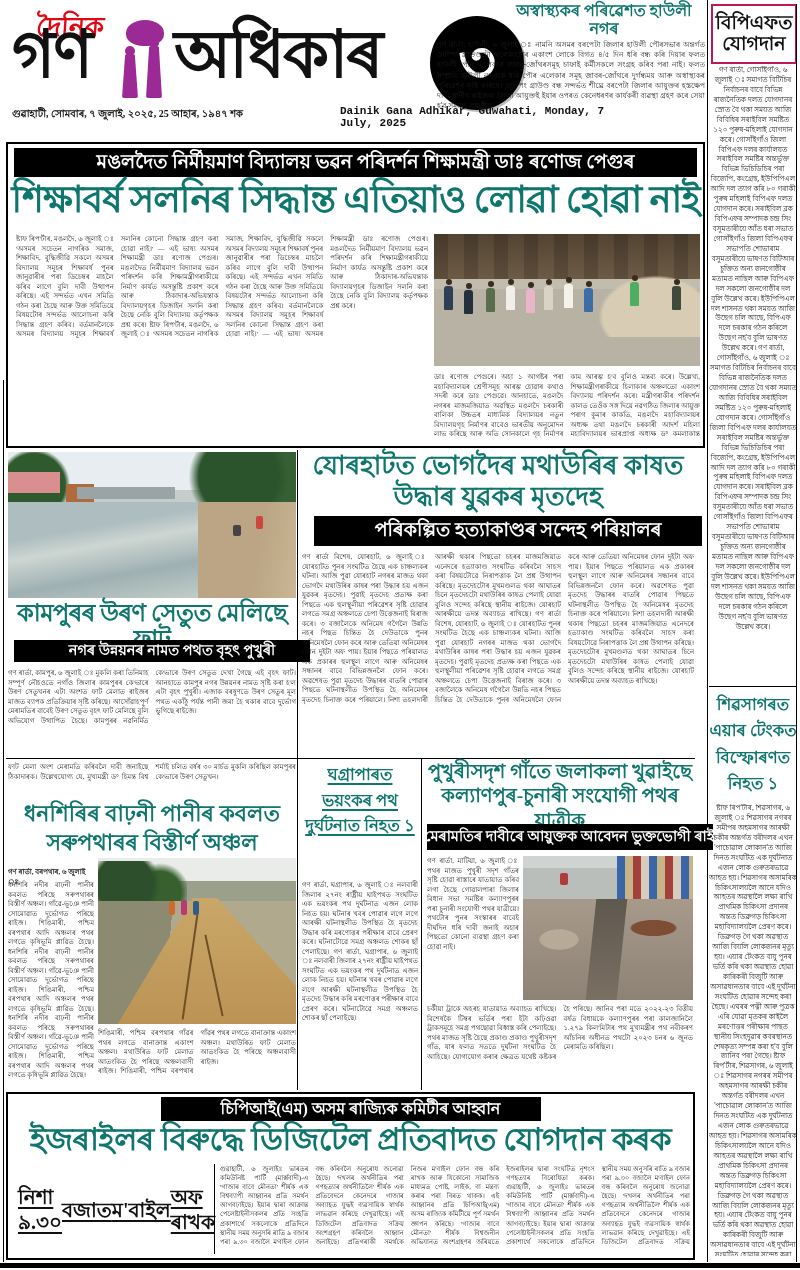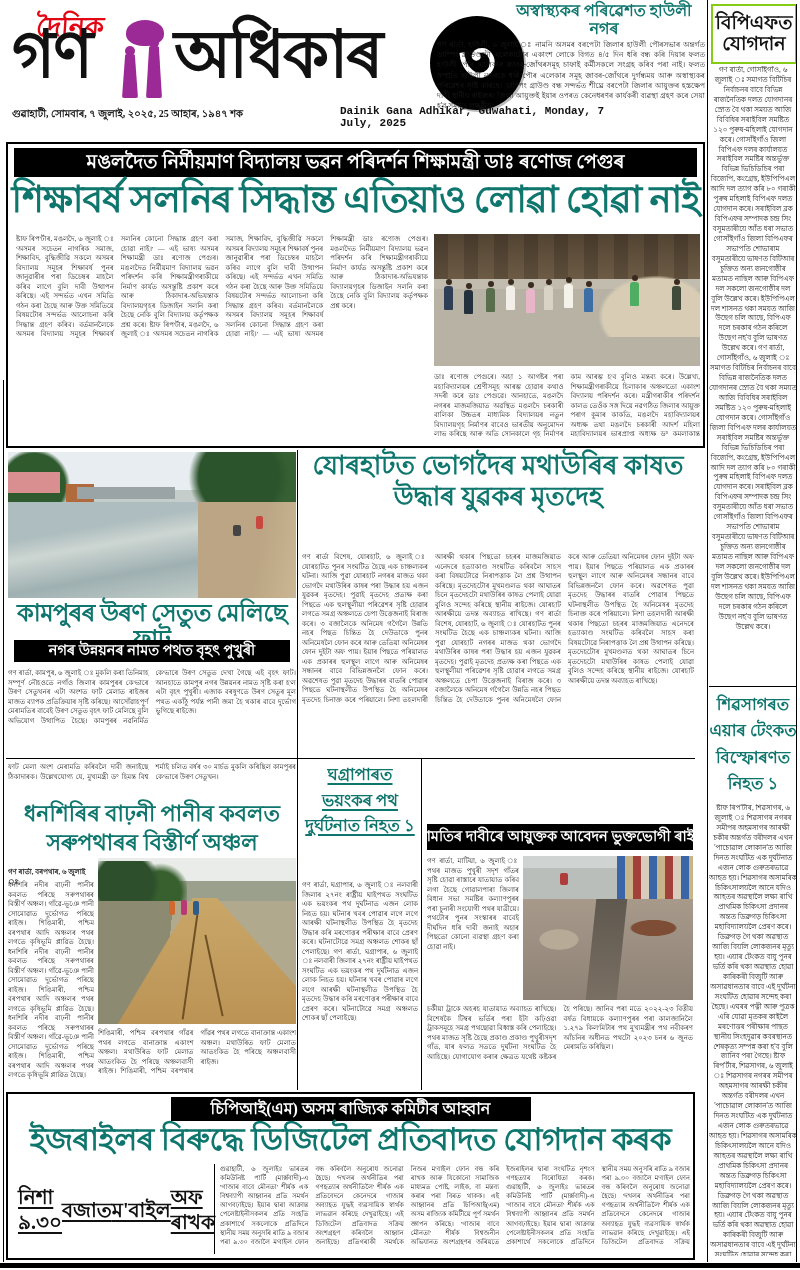--- a/index.html
+++ b/index.html
@@ -6,21 +6,21 @@
   #page{position:relative;width:800px;height:1270px;background:#fff;margin:0 auto;overflow:hidden;
         font-family:"Liberation Serif","DejaVu Serif",serif;color:#111;}
   .abs{position:absolute;}
   .just{text-align:justify;text-justify:inter-word;}
   .body-txt{font-size:6.9px;line-height:1.38;overflow:hidden;color:#1a1a1a;}
   .cols2{column-count:2;column-gap:7px;}
   .cols3{column-count:3;column-gap:7px;}
   .cols4{column-count:4;column-gap:7px;}
   .cols5{column-count:5;column-gap:7px;}
   .bar{background:#000;color:#fff;display:flex;align-items:center;justify-content:center;
-       font-weight:700;white-space:nowrap;overflow:hidden;}
+       font-weight:700;white-space:nowrap;overflow:hidden;padding-left:20px;}
   .hl{font-weight:800;text-align:center;color:#0f766e;}
   .vrule{width:1px;background:#000;}
   .hrule{height:1px;background:#000;}
   
   #daily{left:36px;top:6px;color:#e30613;font-size:27px;font-weight:800;transform:skewX(-4deg);}
   #title1{left:12px;top:22px;font-size:66px;font-weight:800;letter-spacing:-2px;line-height:1;}
   #title2{left:174px;top:22px;font-size:66px;font-weight:800;letter-spacing:-2px;line-height:1;}
   #logo{left:118px;top:20px;width:54px;height:78px;}
   #logo .dome{position:absolute;left:8px;top:0;width:38px;height:26px;background:#9c2a96;border-radius:50% 50% 45% 45%;}
   #logo .p1,#logo .p2{position:absolute;bottom:0;width:16px;height:44px;background:#9c2a96;border-radius:6px 6px 2px 2px;clip-path:polygon(20% 0,80% 0,100% 100%,0 100%);}
@@ -55,21 +55,21 @@
   </div>
   <div class="abs" style="left:12px;top:106px;width:300px;font-size:10px;font-weight:700;">গুৱাহাটী, সোমবাৰ, ৭ জুলাই, ২০২৫, 25 আহাৰ, ১৯৪৭ শক</div>
   <div class="abs" style="left:340px;top:105px;width:270px;font-size:11px;font-weight:700;font-family:Liberation Mono, monospace;">Dainik Gana Adhikar, Guwahati, Monday, 7 July, 2025</div>
 
   <div class="abs hl" style="left:500px;top:2px;width:208px;font-size:16px;line-height:1.15;">অস্বাস্থ্যকৰ পৰিৱেশত হাউলী নগৰ</div>
   <div class="abs body-txt just" style="left:437px;top:40px;width:268px;height:96px;font-size:7.4px;">গণ ৰাৰ্তা, হাউলী, ৬ জুলাই ঃ নামনি অসমৰ বৰপেটা জিলাৰ হাউলী পৌৰসভাৰ অন্তৰ্গত ডাম্পিং গ্ৰাউণ্ডটো এলেকাটোৰ একাংশ লোকে বিগত ৪/৫ দিন ধৰি বন্ধ কৰি দিয়াৰ ফলত হাউলী পৌৰ এলেকাৰ জাবৰ-জোঁথৰসমূহ চাফাই কৰ্মীসকলে সংগ্ৰহ কৰিব পৰা নাই। ফলত সম্প্ৰতি হাউলী নগৰকে ধৰি পৌৰ এলেকাৰ সমূহ জাবৰ-জোঁথৰে দুৰ্গন্ধময় আৰু অস্বাস্থ্যকৰ পৰিৱেশৰ সৃষ্টি কৰিছে। ডাম্পিং গ্ৰাউণ্ড বন্ধ সন্দৰ্ভত শীঘ্ৰে বৰপেটা জিলাৰ আয়ুক্তৰ হস্তক্ষেপ দাবী স্থানীয় ৰাইজৰ। জিলা আয়ুক্তই ইয়াৰ ওপৰত কেনেধৰণৰ কাৰ্যকৰী ব্যৱস্থা গ্ৰহণ কৰে সেয়া হ'ব সময়ত লক্ষণীয়।</div>
 
   <div class="abs" style="left:707px;top:0;height:1262px;" class2="vrule">
       <div class="vrule" style="height:100%;"></div>
     </div>
-  <div class="abs" style="left:711px;top:4px;width:82px;height:56px;border:2px solid #84cc16;display:flex;flex-direction:column;align-items:center;justify-content:center;font-weight:800;font-size:19px;line-height:1.1;">
+  <div class="abs" style="left:711px;top:4px;width:82px;height:56px;border:2px solid #be185d;display:flex;flex-direction:column;align-items:center;justify-content:center;font-weight:800;font-size:19px;line-height:1.1;">
     <span>বিপিএফত</span>
     <span>যোগদান</span>
   </div>
   <div class="abs body-txt" style="left:709px;top:66px;width:88px;height:618px;text-align:center;font-size:7.2px;">গণ ৰাৰ্তা, গোসাঁইগাঁও, ৬ জুলাই ঃ সমাগত বিটিচিৰ নিৰ্বাচনৰ বাবে বিভিন্ন ৰাজনৈতিক দলত যোগদানৰ স্ৰোত বৈ থকা সময়ত আজি বিবিধিৰ সৰাইবিল সমষ্টিত ১২০ পুৰুষ-মহিলাই যোগদান কৰে। গোসাঁইগাঁও জিলা বিপিএফ দলৰ কাৰ্যালয়ত সৰাইবিল সমষ্টিৰ অন্তৰ্ভুক্ত বিভিন্ন ভিচিডিচিৰ পৰা বিজেপি, কংগ্ৰেছ, ইউপিপিএল আদি দল ত্যাগ কৰি ৮০ গৰাকী পুৰুষ মহিলাই বিপিএফ দলত যোগদান কৰে। সৰাইবিল ব্লক বিপিএফৰ সম্পাদক চন্দ্ৰ সিং বসুমতাৰীয়ে আঁত ধৰা সভাত গোসাঁইগাঁও জিলা বিপিএফৰ সভাপতি শোভাৰাম বসুমতাৰীয়ে ভাষণত বিটিআৰ চুক্তিত অন্য জনগোষ্ঠীৰ মতামত নাছিল আৰু বিপিএফ দল সকলো জনগোষ্ঠীৰ দল বুলি উল্লেখ কৰে। ইউপিপিএল দল শাসনত থকা সময়ত আজি উছেগ চলি আছে, বিপিএফ দলে চৰকাৰ গঠন কৰিলে উছেগ নহ'ব বুলি ভাষণত উল্লেখ কৰে। গণ ৰাৰ্তা, গোসাঁইগাঁও, ৬ জুলাই ঃ সমাগত বিটিচিৰ নিৰ্বাচনৰ বাবে বিভিন্ন ৰাজনৈতিক দলত যোগদানৰ স্ৰোত বৈ থকা সময়ত আজি বিবিধিৰ সৰাইবিল সমষ্টিত ১২০ পুৰুষ-মহিলাই যোগদান কৰে। গোসাঁইগাঁও জিলা বিপিএফ দলৰ কাৰ্যালয়ত সৰাইবিল সমষ্টিৰ অন্তৰ্ভুক্ত বিভিন্ন ভিচিডিচিৰ পৰা বিজেপি, কংগ্ৰেছ, ইউপিপিএল আদি দল ত্যাগ কৰি ৮০ গৰাকী পুৰুষ মহিলাই বিপিএফ দলত যোগদান কৰে। সৰাইবিল ব্লক বিপিএফৰ সম্পাদক চন্দ্ৰ সিং বসুমতাৰীয়ে আঁত ধৰা সভাত গোসাঁইগাঁও জিলা বিপিএফৰ সভাপতি শোভাৰাম বসুমতাৰীয়ে ভাষণত বিটিআৰ চুক্তিত অন্য জনগোষ্ঠীৰ মতামত নাছিল আৰু বিপিএফ দল সকলো জনগোষ্ঠীৰ দল বুলি উল্লেখ কৰে। ইউপিপিএল দল শাসনত থকা সময়ত আজি উছেগ চলি আছে, বিপিএফ দলে চৰকাৰ গঠন কৰিলে উছেগ নহ'ব বুলি ভাষণত উল্লেখ কৰে।</div>
 
   <div class="abs" style="left:6px;top:142px;width:699px;height:306px;border:2px solid #000;box-sizing:border-box;">
     <div class="bar" style="margin:4px 6px 0 6px;height:29px;font-size:19px;">মঙলদৈত নিৰ্মীয়মাণ বিদ্যালয় ভৱন পৰিদৰ্শন শিক্ষামন্ত্ৰী ডাঃ ৰণোজ পেগুৰ</div>
     <div class="hl" style="margin-top:2px;font-size:37px;line-height:1.15;letter-spacing:-1px;">শিক্ষাবৰ্ষ সলনিৰ সিদ্ধান্ত এতিয়াও লোৱা হোৱা নাই</div>
     <div class="body-txt just cols4 abs" style="left:8px;top:90px;width:412px;height:208px;">ষ্টাফ ৰিপ'ৰ্টাৰ, মঙলদৈ, ৬ জুলাই ঃ 'অসমৰ সচেতন নাগৰিক সমাজ, শিক্ষাবিদ, বুদ্ধিজীৱি সকলে অসমৰ বিদ্যালয় সমূহৰ শিক্ষাবৰ্ষ পুনৰ জানুৱাৰীৰ পৰা ডিচেম্বৰ মাহলৈ কৰিব লাগে বুলি দাবী উত্থাপন কৰিছে। এই সন্দৰ্ভত এখন সমিতি গঠন কৰা হৈছে আৰু উক্ত সমিতিয়ে বিষয়টোৰ সন্দৰ্ভত আলোচনা কৰি সিদ্ধান্ত গ্ৰহণ কৰিব। বৰ্তমানলৈকে অসমৰ বিদ্যালয় সমূহৰ শিক্ষাবৰ্ষ সলনিৰ কোনো সিদ্ধান্ত গ্ৰহণ কৰা হোৱা নাই।' — এই ভাষ্য অসমৰ শিক্ষামন্ত্ৰী ডাঃ ৰণোজ পেগুৰ। মঙলদৈত নিৰ্মীয়মাণ বিদ্যালয় ভৱন পৰিদৰ্শন কৰি শিক্ষামন্ত্ৰীগৰাকীয়ে নিৰ্মাণ কাৰ্যত অসন্তুষ্টি প্ৰকাশ কৰে আৰু ঠিকাদাৰ-অভিযন্তাক বিদ্যালয়গৃহৰ ডিজাইন সলনি কৰা হৈছে নেকি বুলি বিদ্যালয় কৰ্তৃপক্ষক প্ৰশ্ন কৰে। ষ্টাফ ৰিপ'ৰ্টাৰ, মঙলদৈ, ৬ জুলাই ঃ 'অসমৰ সচেতন নাগৰিক সমাজ, শিক্ষাবিদ, বুদ্ধিজীৱি সকলে অসমৰ বিদ্যালয় সমূহৰ শিক্ষাবৰ্ষ পুনৰ জানুৱাৰীৰ পৰা ডিচেম্বৰ মাহলৈ কৰিব লাগে বুলি দাবী উত্থাপন কৰিছে। এই সন্দৰ্ভত এখন সমিতি গঠন কৰা হৈছে আৰু উক্ত সমিতিয়ে বিষয়টোৰ সন্দৰ্ভত আলোচনা কৰি সিদ্ধান্ত গ্ৰহণ কৰিব। বৰ্তমানলৈকে অসমৰ বিদ্যালয় সমূহৰ শিক্ষাবৰ্ষ সলনিৰ কোনো সিদ্ধান্ত গ্ৰহণ কৰা হোৱা নাই।' — এই ভাষ্য অসমৰ শিক্ষামন্ত্ৰী ডাঃ ৰণোজ পেগুৰ। মঙলদৈত নিৰ্মীয়মাণ বিদ্যালয় ভৱন পৰিদৰ্শন কৰি শিক্ষামন্ত্ৰীগৰাকীয়ে নিৰ্মাণ কাৰ্যত অসন্তুষ্টি প্ৰকাশ কৰে আৰু ঠিকাদাৰ-অভিযন্তাক বিদ্যালয়গৃহৰ ডিজাইন সলনি কৰা হৈছে নেকি বুলি বিদ্যালয় কৰ্তৃপক্ষক প্ৰশ্ন কৰে।</div>
 
@@ -102,20 +102,21 @@
     <div class="abs" style="left:0;top:34%;width:72%;height:66%;background:linear-gradient(170deg,#aebdbf 0 30%,#cdd6d2 45%,#9fb0b2 70%,#c3cfc9 100%);"></div>
     <div class="abs" style="left:66%;top:34%;width:34%;height:66%;background:linear-gradient(100deg,#bba584 0 60%,#cab794 100%);"></div>
     <div class="abs" style="left:86%;top:44%;width:7px;height:13px;background:#c9473e;border-radius:2px;"></div>
     <div class="abs" style="left:78%;top:50%;width:8px;height:11px;background:#444;border-radius:2px;"></div>
   </div>
   <div class="abs hl" style="left:8px;top:600px;width:288px;font-size:24px;line-height:1.1;letter-spacing:-0.5px;">কামপুৰৰ উৰণ সেতুত মেলিছে ফাট</div>
   <div class="bar abs" style="left:14px;top:640px;width:276px;height:22px;font-size:14.5px;">নগৰ উন্নয়নৰ নামত পথত বৃহৎ পুখুৰী</div>
   <div class="abs body-txt just cols2" style="left:8px;top:668px;width:288px;height:88px;">গণ ৰাৰ্তা, কামপুৰ, ৬ জুলাই ঃ মুকলি কৰা তিনিমাহ সম্পূৰ্ণ নৌহওতে নগাঁও জিলাৰ কামপুৰৰ কে'ভাৰে উৰণ সেতুখনৰ এটা অংশত ফাট মেলাত ৰাইজৰ মাজত ব্যাপক প্ৰতিক্ৰিয়াৰ সৃষ্টি কৰিছে। আসোঁৱাহপূৰ্ণ মেৰামতিৰ বাবেই উৰণ সেতুত বৃহৎ ফাট মেলিছে বুলি অভিযোগ উত্থাপিত হৈছে। কামপুৰৰ নৱনিৰ্মিত কে'ভাৰে উৰণ সেতুত দেখা গৈছে এই বৃহৎ ফাট। আনহাতে কামপুৰ নগৰ উন্নয়নৰ নামত সৃষ্টি কৰা হ'ল এটা বৃহৎ পুখুৰী। এজাক বৰষুণতে উৰণ সেতুৰ মূল পথত একাঁঠু পৰ্যন্ত পানী জমা হৈ থকাৰ বাবে দুৰ্ভোগ ভুগিছে ৰাইজে।</div>
 
   <div class="abs hl" style="left:302px;top:450px;width:392px;font-size:26px;line-height:1.2;">যোৰহাটত ভোগদৈৰ মথাউৰিৰ কাষত উদ্ধাৰ যুৱকৰ মৃতদেহ</div>
+  <div class="bar abs" style="left:314px;top:516px;width:368px;height:30px;font-size:19px;">পৰিকল্পিত হত্যাকাণ্ডৰ সন্দেহ পৰিয়ালৰ</div>
   <div class="abs body-txt just cols3" style="left:302px;top:552px;width:392px;height:204px;">গণ ৰাৰ্তা বিশেষ, যোৰহাট, ৬ জুলাই ঃ যোৰহাটত পুনৰ সংঘটিত হৈছে এক চাঞ্চল্যকৰ ঘটনা। আজি পুৱা যোৰহাট নগৰৰ মাজত থকা ভোগদৈ মথাউৰিৰ কাষৰ পৰা উদ্ধাৰ হয় এজন যুৱকৰ মৃতদেহ। পুৱাই মৃতদেহ প্ৰত্যক্ষ কৰা পিছতে এক হুলস্থূলীয়া পৰিৱেশৰ সৃষ্টি হোৱাৰ লগতে সমগ্ৰ অঞ্চলতে চেপা উত্তেজনাই বিৰাজ কৰে। ৩ বজালৈকে অনিমেষ গগৈলৈ উন্নতি নহৰ পিছত চিন্তিত হৈ দেউতাকে পুনৰ অনিমেষলৈ ফোন কৰে আৰু তেতিয়া অনিমেষৰ ফোন দুইটা অফ পায়। ইয়াৰ পিছতে পৰিয়ালত এক প্ৰকাৰৰ হুলস্থূল লাগে আৰু অনিমেষৰ সন্ধানৰ বাবে বিভিন্নজনলৈ ফোন কৰে। অৱশেষত পুৱা মৃতদেহ উদ্ধাৰৰ বাতৰি পোৱাৰ পিছতে ঘটনাস্থলীত উপস্থিত হৈ অনিমেষৰ মৃতদেহ চিনাক্ত কৰে পৰিয়ালে। নিশা তহলদাৰী আৰক্ষী থকাৰ পিছতো চহৰৰ মাজমজিয়াত এনেদৰে হত্যাকাণ্ড সংঘটিত কৰিবলৈ সাহস কৰা বিষয়টোৱে নিৰাপত্তাক লৈ প্ৰশ্ন উত্থাপন কৰিছে। মৃতদেহটোৰ মুখমণ্ডলত থকা আঘাতৰ চিনে মৃতদেহটো মথাউৰিৰ কাষত পেলাই যোৱা বুলিও সন্দেহ কৰিছে স্থানীয় ৰাইজে। যোৰহাট আৰক্ষীয়ে তদন্ত অব্যাহত ৰাখিছে। গণ ৰাৰ্তা বিশেষ, যোৰহাট, ৬ জুলাই ঃ যোৰহাটত পুনৰ সংঘটিত হৈছে এক চাঞ্চল্যকৰ ঘটনা। আজি পুৱা যোৰহাট নগৰৰ মাজত থকা ভোগদৈ মথাউৰিৰ কাষৰ পৰা উদ্ধাৰ হয় এজন যুৱকৰ মৃতদেহ। পুৱাই মৃতদেহ প্ৰত্যক্ষ কৰা পিছতে এক হুলস্থূলীয়া পৰিৱেশৰ সৃষ্টি হোৱাৰ লগতে সমগ্ৰ অঞ্চলতে চেপা উত্তেজনাই বিৰাজ কৰে। ৩ বজালৈকে অনিমেষ গগৈলৈ উন্নতি নহৰ পিছত চিন্তিত হৈ দেউতাকে পুনৰ অনিমেষলৈ ফোন কৰে আৰু তেতিয়া অনিমেষৰ ফোন দুইটা অফ পায়। ইয়াৰ পিছতে পৰিয়ালত এক প্ৰকাৰৰ হুলস্থূল লাগে আৰু অনিমেষৰ সন্ধানৰ বাবে বিভিন্নজনলৈ ফোন কৰে। অৱশেষত পুৱা মৃতদেহ উদ্ধাৰৰ বাতৰি পোৱাৰ পিছতে ঘটনাস্থলীত উপস্থিত হৈ অনিমেষৰ মৃতদেহ চিনাক্ত কৰে পৰিয়ালে। নিশা তহলদাৰী আৰক্ষী থকাৰ পিছতো চহৰৰ মাজমজিয়াত এনেদৰে হত্যাকাণ্ড সংঘটিত কৰিবলৈ সাহস কৰা বিষয়টোৱে নিৰাপত্তাক লৈ প্ৰশ্ন উত্থাপন কৰিছে। মৃতদেহটোৰ মুখমণ্ডলত থকা আঘাতৰ চিনে মৃতদেহটো মথাউৰিৰ কাষত পেলাই যোৱা বুলিও সন্দেহ কৰিছে স্থানীয় ৰাইজে। যোৰহাট আৰক্ষীয়ে তদন্ত অব্যাহত ৰাখিছে।</div>
 
   <div class="abs hrule" style="left:6px;top:758px;width:689px;"></div>
 
   <div class="abs vrule" style="left:297px;top:758px;height:332px;"></div>
   <div class="abs vrule" style="left:421px;top:758px;height:332px;"></div>
 
   <div class="abs body-txt just cols2" style="left:8px;top:762px;width:288px;height:36px;">ফাট মেলা অংশ মেৰামতি কৰিবলৈ দাবী জনাইছে ঠিকাদাৰক। উল্লেখযোগ্য যে, মুখ্যমন্ত্ৰী ড° হিমন্ত বিশ্ব শৰ্মাই চলিত বৰ্ষৰ ৩০ মাৰ্চত মুকলি কৰিছিল কামপুৰৰ কে'ভাৰে উৰণ সেতুখন।</div>
   <div class="abs hl" style="left:8px;top:800px;width:288px;font-size:22px;line-height:1.3;">ধনশিৰিৰ বাঢ়নী পানীৰ কবলত সৰুপথাৰৰ বিস্তীৰ্ণ অঞ্চল</div>
   <div class="abs body-txt" style="left:8px;top:868px;width:86px;font-weight:700;font-size:7px;">গণ ৰাৰ্তা, বৰপথাৰ, ৬ জুলাই ঃ</div>
@@ -129,20 +130,21 @@
     <div class="abs" style="left:58%;top:46%;width:2px;height:50%;background:#6f5024;transform:rotate(-12deg);"></div>
     <div class="abs" style="left:36%;top:26%;width:6px;height:14px;background:#cf6a2e;border-radius:2px;"></div>
     <div class="abs" style="left:42%;top:25%;width:6px;height:15px;background:#b73a74;border-radius:2px;"></div>
     <div class="abs" style="left:48%;top:26%;width:6px;height:14px;background:#2f5d8a;border-radius:2px;"></div>
   </div>
   <div class="abs body-txt just cols2" style="left:98px;top:1028px;width:198px;height:58px;">শিঙিমাৰী, পশ্চিম বৰপথাৰ গাঁৱৰ পথৰ লগতে বানাক্ৰান্ত একাংশ অঞ্চল। মথাউৰিত ফাট মেলাত আতংকিত হৈ পৰিছে অঞ্চলবাসী ৰাইজ। শিঙিমাৰী, পশ্চিম বৰপথাৰ গাঁৱৰ পথৰ লগতে বানাক্ৰান্ত একাংশ অঞ্চল। মথাউৰিত ফাট মেলাত আতংকিত হৈ পৰিছে অঞ্চলবাসী ৰাইজ।</div>
 
   <div class="abs hl" style="left:302px;top:762px;width:116px;font-size:16.5px;line-height:1.55;text-decoration:underline;text-decoration-thickness:2px;text-underline-offset:3px;">ঘগ্ৰাপাৰত ভয়ংকৰ পথ দুৰ্ঘটনাত নিহত ১</div>
   <div class="abs body-txt just" style="left:302px;top:880px;width:116px;height:206px;">গণ ৰাৰ্তা, ঘগ্ৰাপাৰ, ৬ জুলাই ঃ নলবাৰী জিলাৰ ২৭নং ৰাষ্ট্ৰীয় ঘাইপথত সংঘটিত এক ভয়ংকৰ পথ দুৰ্ঘটনাত এজন লোক নিহত হয়। ঘটনাৰ খবৰ পোৱাৰ লগে লগে আৰক্ষী ঘটনাস্থলীত উপস্থিত হৈ মৃতদেহ উদ্ধাৰ কৰি মৰণোত্তৰ পৰীক্ষাৰ বাবে প্ৰেৰণ কৰে। ঘটনাটোৱে সমগ্ৰ অঞ্চলত শোকৰ ছাঁ পেলাইছে। গণ ৰাৰ্তা, ঘগ্ৰাপাৰ, ৬ জুলাই ঃ নলবাৰী জিলাৰ ২৭নং ৰাষ্ট্ৰীয় ঘাইপথত সংঘটিত এক ভয়ংকৰ পথ দুৰ্ঘটনাত এজন লোক নিহত হয়। ঘটনাৰ খবৰ পোৱাৰ লগে লগে আৰক্ষী ঘটনাস্থলীত উপস্থিত হৈ মৃতদেহ উদ্ধাৰ কৰি মৰণোত্তৰ পৰীক্ষাৰ বাবে প্ৰেৰণ কৰে। ঘটনাটোৱে সমগ্ৰ অঞ্চলত শোকৰ ছাঁ পেলাইছে।</div>
 
+  <div class="abs hl" style="left:427px;top:760px;width:266px;font-size:19.5px;line-height:1.25;">পুখুৰীসদৃশ গাঁতে জলাকলা খুৱাইছে কল্যাণপুৰ-চুনাৰী সংযোগী পথৰ যাত্ৰীক</div>
   <div class="bar abs" style="left:427px;top:824px;width:266px;height:26px;font-size:14.5px;">মেৰামতিৰ দাবীৰে আয়ুক্তক আবেদন ভুক্তভোগী ৰাইজৰ</div>
   <div class="abs body-txt just" style="left:427px;top:856px;width:92px;height:144px;">গণ ৰাৰ্তা, মাটিয়া, ৬ জুলাই ঃ পথৰ মাজত পুখুৰী সদৃশ গাঁতৰ সৃষ্টি হোৱা ৰাস্তাৰে যাতায়াত কৰিব লগা হৈছে গোৱালপাৰা জিলাৰ বিধান সভা সমষ্টিৰ কল্যাণপুৰৰ পৰা চুনাৰী সংযোগী পথৰ যাত্ৰীয়ে। পথটোৰ পুনৰ সংস্কাৰৰ বাবেই দীৰ্ঘদিন ধৰি দাবী জনাই অহাৰ পিছতো কোনো ব্যৱস্থা গ্ৰহণ কৰা হোৱা নাই।</div>
 
   <div class="photo" style="left:523px;top:856px;width:170px;height:144px;background:linear-gradient(#cfd4d2 0 10%, #9e958a 10% 100%);">
     <div class="abs" style="left:55%;top:0;width:45%;height:40%;background:repeating-linear-gradient(90deg,#3a66a8 0 8px,#c8b489 8px 16px,#a3403a 16px 24px,#d8cdbd 24px 32px);"></div>
     <div class="abs" style="left:0;top:8%;width:55%;height:22%;background:#b9beba;"></div>
     <div class="abs" style="left:0;top:30%;width:100%;height:70%;background:linear-gradient(#a79a8b,#8e8276);"></div>
     <div class="abs" style="left:40%;top:30%;width:18%;height:70%;background:linear-gradient(#5f584e,#7a6f63);transform:skewX(-6deg);"></div>
     <div class="abs" style="left:8%;top:50%;width:26%;height:16%;background:radial-gradient(ellipse,#b7ab97 0 60%,transparent 65%);"></div>
     <div class="abs" style="left:62%;top:44%;width:30%;height:12%;background:radial-gradient(ellipse,#7d4e35 0 60%,transparent 66%);"></div>

